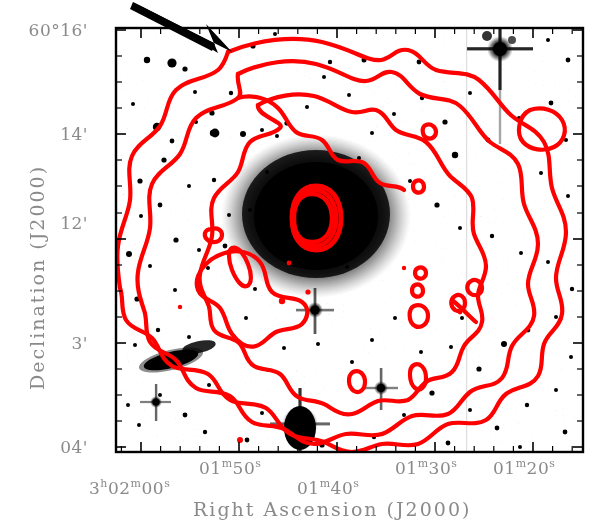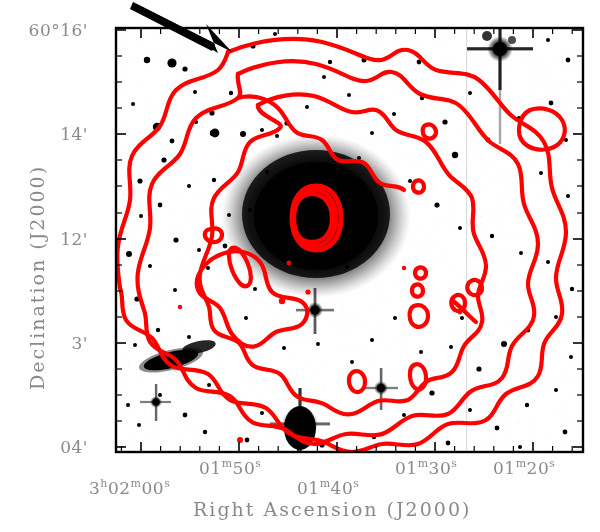--- a/index.html
+++ b/index.html
@@ -621,21 +621,21 @@
   </g>
 
   <g>
     <path d="M 133,2 L 232,52 L 206,24 L 218,53 Z" fill="#000"></path>
     <path d="M 133,2 L 215,44 L 212,51 L 130,9 Z" fill="#000"></path>
   </g>
 </svg>
 
 <div class="axis-label tick-label ytick" style="right:512px;top:20px;">60°16'</div>
 <div class="axis-label tick-label ytick" style="right:512px;top:124px;">14'</div>
-<div class="axis-label tick-label ytick" style="right:512px;top:229px;">12'</div>
+<div class="axis-label tick-label ytick" style="right:512px;top:213px;">12'</div>
 <div class="axis-label tick-label ytick" style="right:512px;top:333px;">3'</div>
 <div class="axis-label tick-label ytick" style="right:512px;top:437px;">04'</div>
 
 <div class="axis-label tick-label" id="xt0" style="left:89px;top:458px;margin-top:20px;">3<sup>h</sup>02<sup>m</sup>00<sup>s</sup></div>
 <div class="axis-label tick-label" id="xt1" style="left:199px;top:458px;">01<sup>m</sup>50<sup>s</sup></div>
 <div class="axis-label tick-label" id="xt2" style="left:297px;top:478px;">01<sup>m</sup>40<sup>s</sup></div>
 <div class="axis-label tick-label" id="xt3" style="left:395px;top:458px;">01<sup>m</sup>30<sup>s</sup></div>
 <div class="axis-label tick-label" id="xt4" style="left:493px;top:458px;">01<sup>m</sup>20<sup>s</sup></div>
 
 <div class="axis-label title-label" id="xlabel">Right Ascension (J2000)</div>

